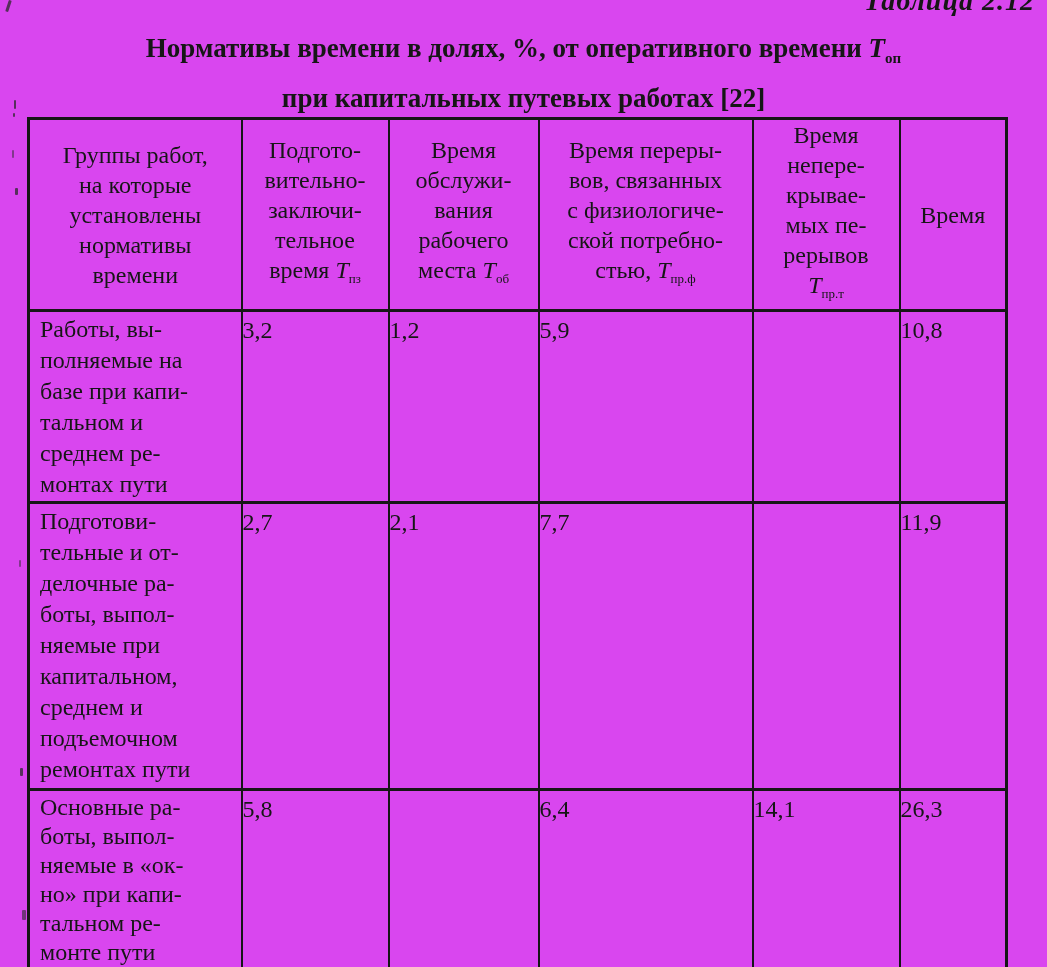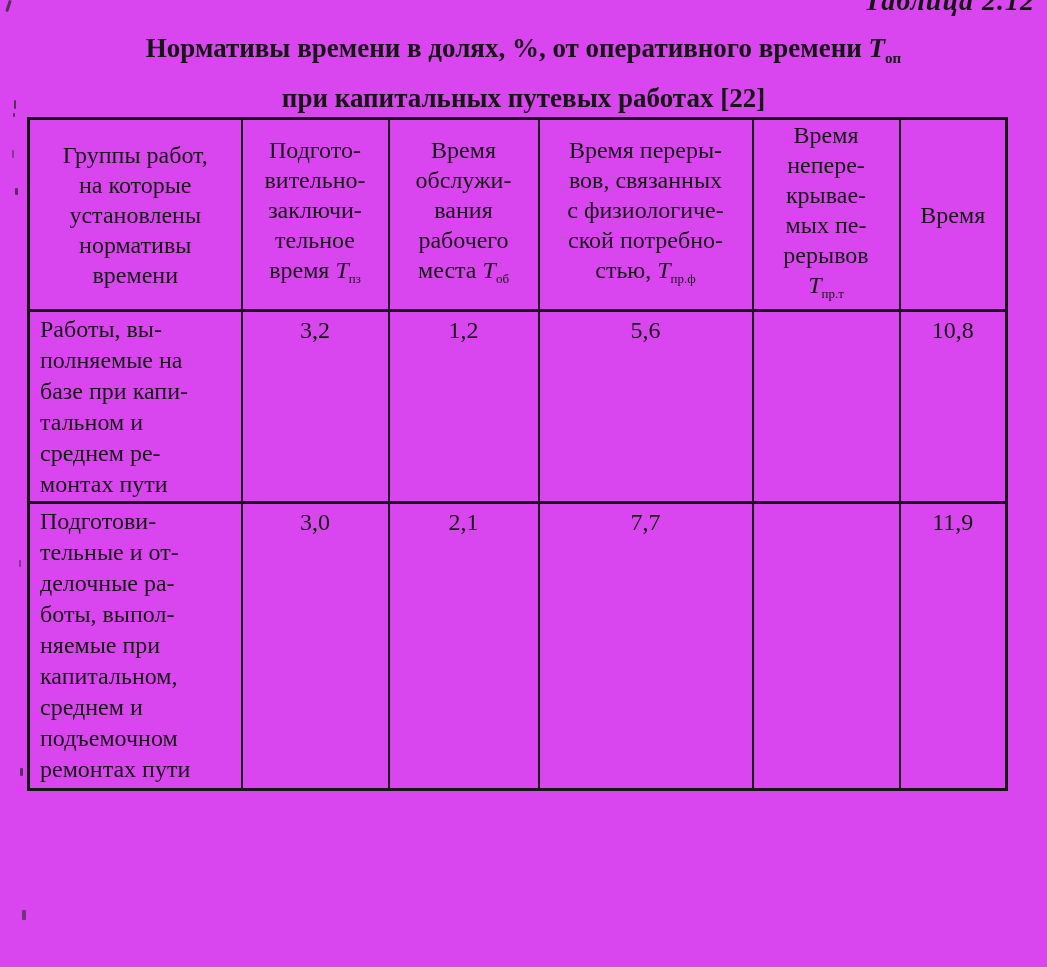--- a/index.html
+++ b/index.html
@@ -69,21 +69,20 @@
   .doc-table tbody tr:nth-child(3) { height: 178px; }
   .doc-table td.label {
     text-align: left;
     vertical-align: top;
     padding: 2px 6px 0 10px;
     line-height: 31px;
     white-space: pre-line;
   }
   .doc-table tbody tr:nth-child(3) td.label { line-height: 29px; }
   .doc-table td.value {
-    text-align: center;
     vertical-align: top;
     padding-top: 5px;
   }
   .doc-table .sym { font-style: italic; }
   .doc-table sub { font-size: 13px; vertical-align: -5px; }
 
   
   .artifact { position: absolute; background: #2a2a2a; opacity: .75; border-radius: 1px; }
   .a1 { left: 7px;  top: 0px;   width: 3px; height: 12px; transform: rotate(18deg); }
   .a2 { left: 14px; top: 100px; width: 2px; height: 9px; }
@@ -155,36 +154,49 @@
     <tbody id="table-body">
         <tr>
           <td class="label">Работы, вы-
 полняемые на
 базе при капи-
 тальном и
 среднем ре-
 монтах пути</td>
           <td class="value">3,2</td>
           <td class="value">1,2</td>
-          <td class="value">5,6</td>
+          <td class="value">5,9</td>
           <td class="value"></td>
           <td class="value">10,8</td>
         </tr>
         <tr>
           <td class="label">Подготови-
 тельные и от-
 делочные ра-
 боты, выпол-
 няемые при
 капитальном,
 среднем и
 подъемочном
 ремонтах пути</td>
-          <td class="value">3,0</td>
+          <td class="value">2,7</td>
           <td class="value">2,1</td>
           <td class="value">7,7</td>
           <td class="value"></td>
           <td class="value">11,9</td>
         </tr>
+        <tr>
+          <td class="label">Основные ра-
+боты, выпол-
+няемые в «ок-
+но» при капи-
+тальном ре-
+монте пути</td>
+          <td class="value">5,8</td>
+          <td class="value"></td>
+          <td class="value">6,4</td>
+          <td class="value">14,1</td>
+          <td class="value">26,3</td>
+        </tr>
       </tbody>
   </table>
 
 </div>
 
 </body></html>

